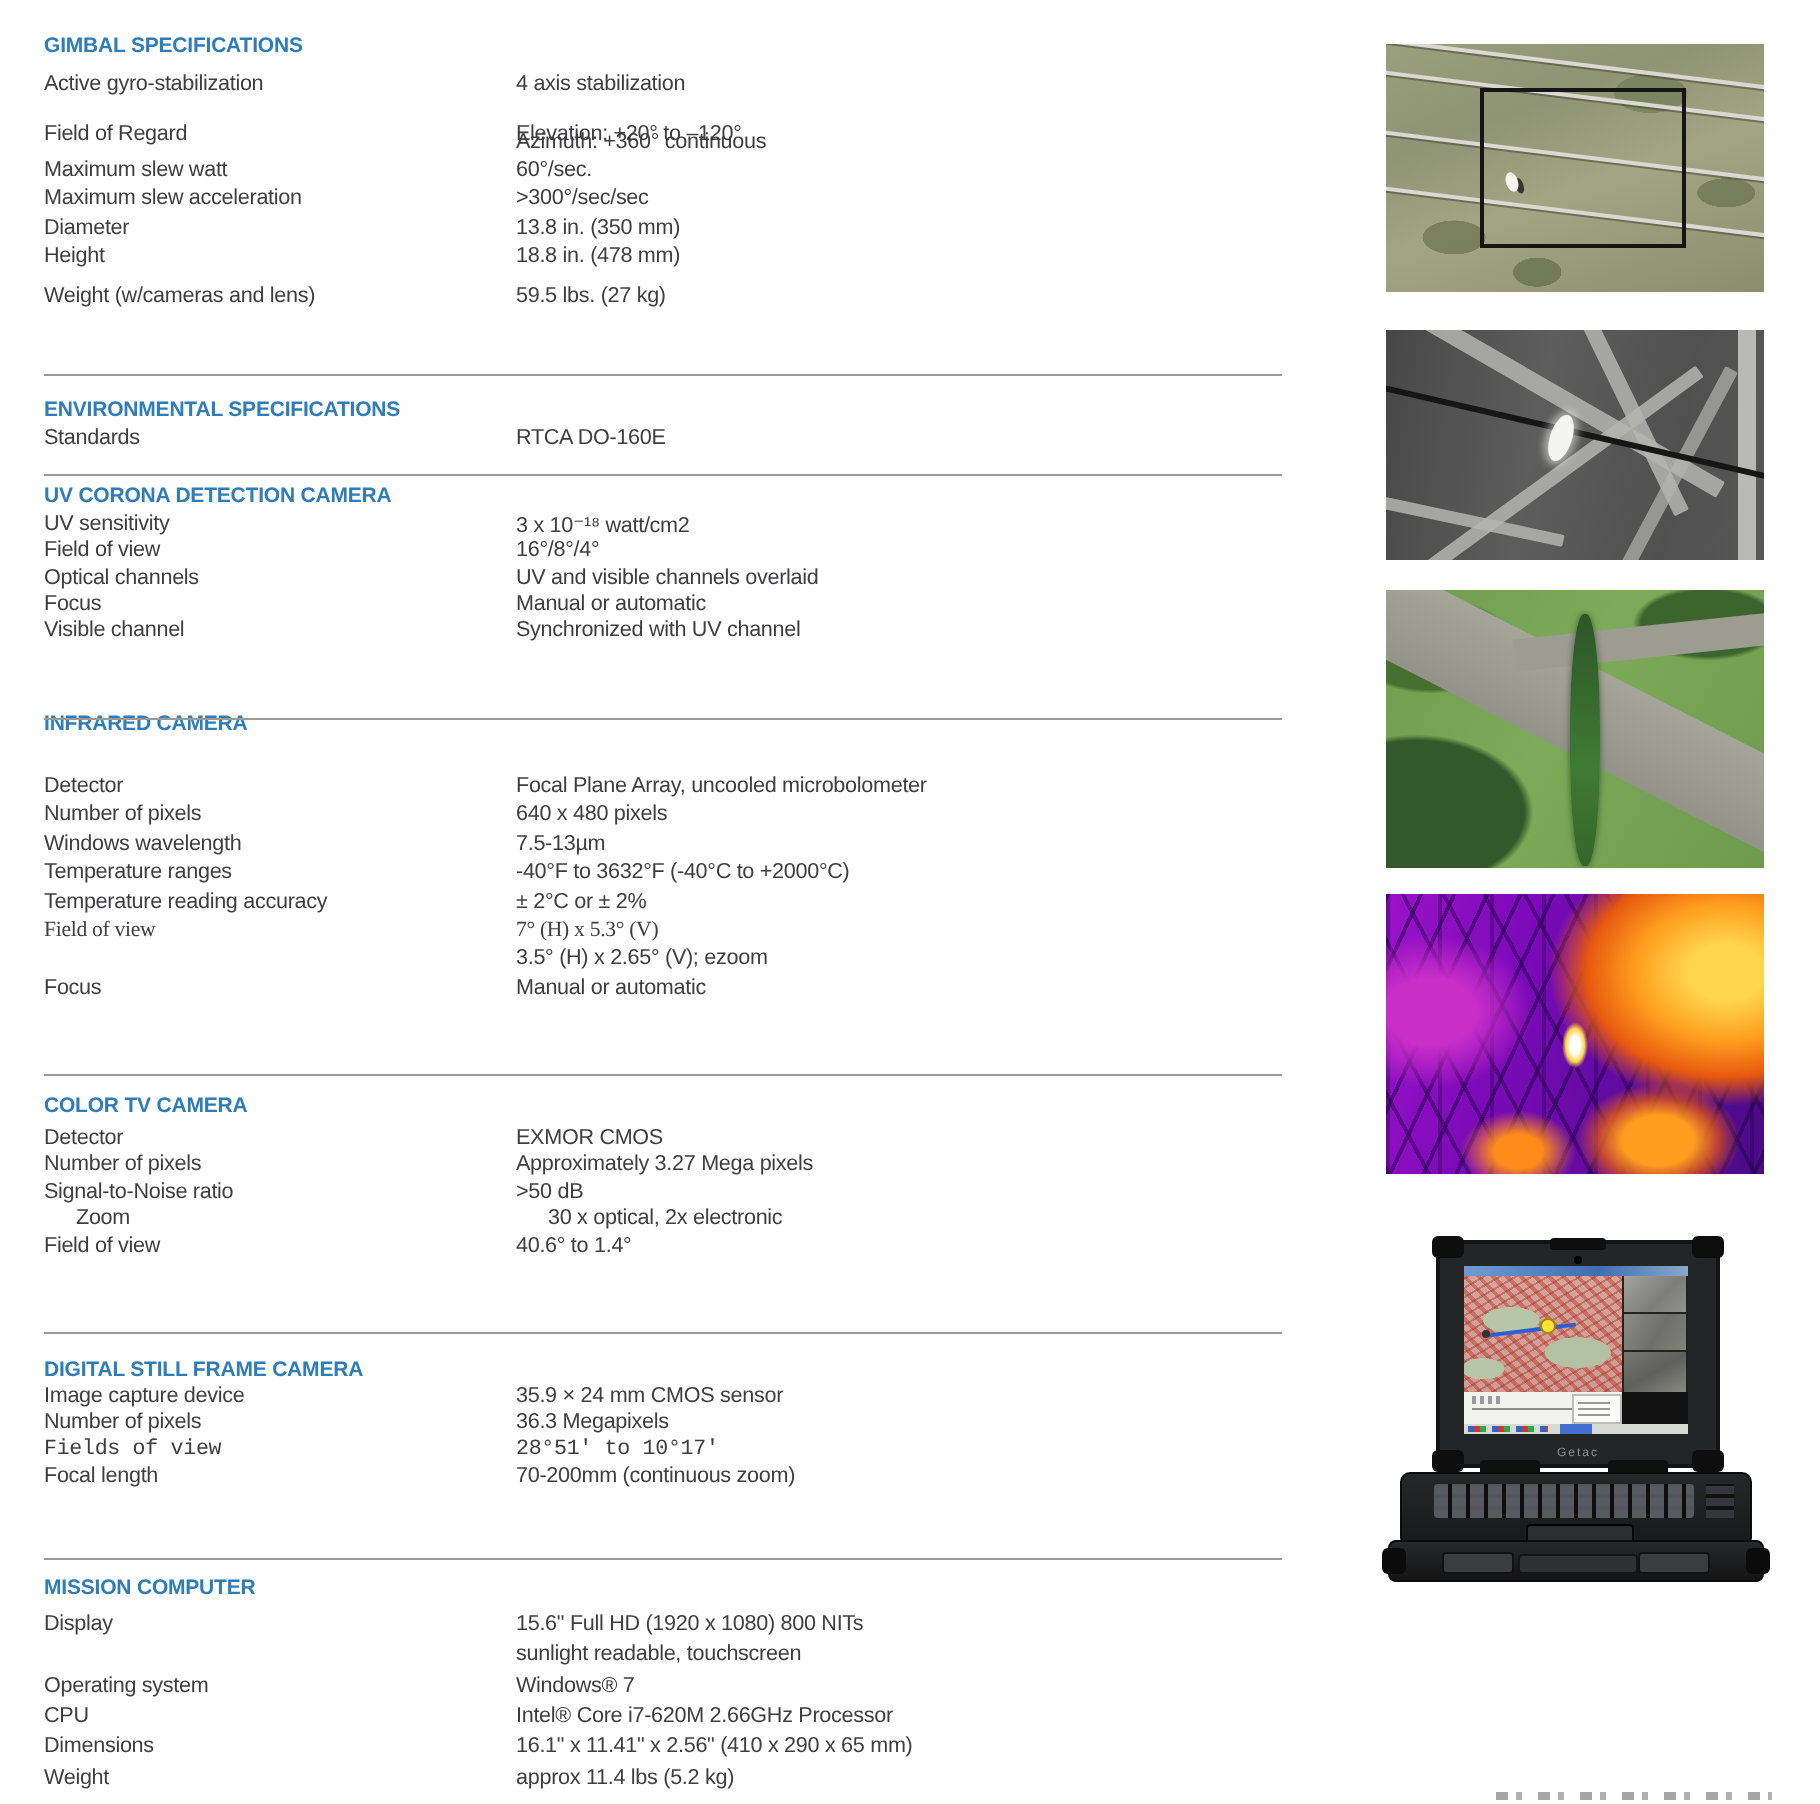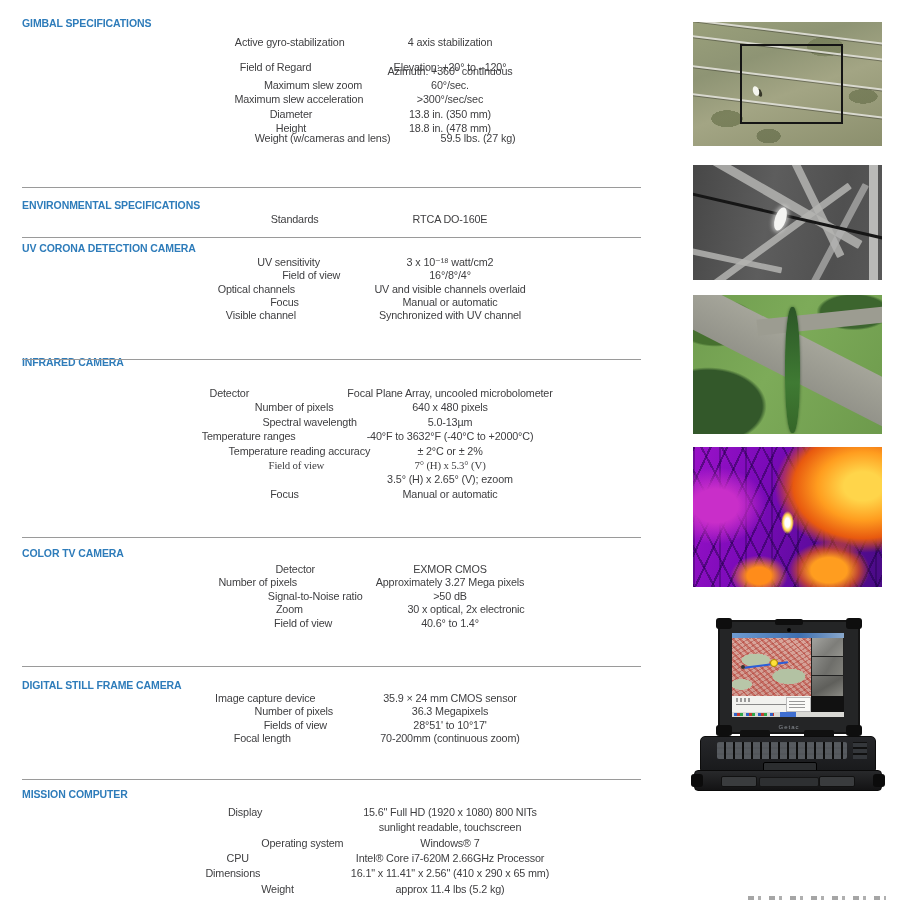--- a/index.html
+++ b/index.html
@@ -1,19 +1,19 @@
 <!DOCTYPE html>
 <html><head>
 <meta charset="utf-8">
 <style>
   html,body{margin:0;padding:0;background:#fff;}
   .page{position:relative;width:910px;height:902px;background:#ffffff;overflow:hidden;
         font-family:"Liberation Sans","DejaVu Sans",sans-serif;}
   
-  #specs{position:absolute;inset:0;text-align:center;}
+  #specs{position:absolute;inset:0;}
   .sec-title{position:absolute;left:22px;font-size:10.5px;font-weight:bold;color:#2e7cba;
              letter-spacing:-0.1px;white-space:nowrap;}
   .row{position:absolute;left:22px;width:620px;font-size:10.8px;color:#3e3e40;
        letter-spacing:-0.15px;white-space:nowrap;height:13px;}
   .row .lbl{display:inline-block;width:236px;vertical-align:top;}
   .row .val{display:inline-block;vertical-align:top;}
   .sep{position:absolute;left:22px;width:619px;height:1px;background:#9a9a9a;}
   
   .fig{position:absolute;left:693px;width:189px;overflow:hidden;}
   .f1{top:22px;height:124px;
@@ -121,52 +121,52 @@
 </head>
 <body>
 
 <div class="page">
 
   <div id="specs">
       <div class="sec-title" style="top: 17px; color: rgb(46, 124, 186);">GIMBAL SPECIFICATIONS</div>
       <div class="row" style="top: 36px; color: rgb(62, 62, 64);"><span class="lbl">Active gyro-stabilization</span><span class="val">4 axis stabilization</span></div>
       <div class="row" style="top: 50.3px; color: rgb(62, 62, 64); margin-top: 11px;"><span class="lbl">Field of Regard</span><span class="val">Elevation: +20° to –120°</span></div>
       <div class="row" style="top: 64.6px; color: rgb(62, 62, 64);"><span class="lbl"></span><span class="val">Azimuth: +360° continuous</span></div>
-      <div class="row" style="top: 78.9px; color: rgb(62, 62, 64);"><span class="lbl">Maximum slew zoom</span><span class="val">60°/sec.</span></div>
+      <div class="row" style="top: 78.9px; color: rgb(62, 62, 64);"><span class="lbl">Maximum slew watt</span><span class="val">60°/sec.</span></div>
       <div class="row" style="top: 93.2px; color: rgb(62, 62, 64);"><span class="lbl">Maximum slew acceleration</span><span class="val">&gt;300°/sec/sec</span></div>
       <div class="row" style="top: 107.5px; color: rgb(62, 62, 64);"><span class="lbl">Diameter</span><span class="val">13.8 in. (350 mm)</span></div>
       <div class="row" style="top: 121.8px; color: rgb(62, 62, 64);"><span class="lbl">Height</span><span class="val">18.8 in. (478 mm)</span></div>
-      <div class="row" style="top: 132px; color: rgb(62, 62, 64); margin-left: 28px;"><span class="lbl">Weight (w/cameras and lens)</span><span class="val">59.5 lbs. (27 kg)</span></div>
+      <div class="row" style="top: 142px; color: rgb(62, 62, 64);"><span class="lbl">Weight (w/cameras and lens)</span><span class="val">59.5 lbs. (27 kg)</span></div>
       <div class="sec-title" style="top: 199px; color: rgb(46, 124, 186);">ENVIRONMENTAL SPECIFICATIONS</div>
       <div class="row" style="top: 213px; color: rgb(62, 62, 64);"><span class="lbl">Standards</span><span class="val">RTCA DO-160E</span></div>
       <div class="sec-title" style="top: 242px; color: rgb(46, 124, 186);">UV CORONA DETECTION CAMERA</div>
       <div class="row" style="top: 256px; color: rgb(62, 62, 64);"><span class="lbl">UV sensitivity</span><span class="val">3 x 10⁻¹⁸ watt/cm2</span></div>
       <div class="row" style="top: 269.3px; color: rgb(62, 62, 64);"><span class="lbl">Field of view</span><span class="val">16°/8°/4°</span></div>
       <div class="row" style="top: 282.6px; color: rgb(62, 62, 64);"><span class="lbl">Optical channels</span><span class="val">UV and visible channels overlaid</span></div>
       <div class="row" style="top: 295.9px; color: rgb(62, 62, 64);"><span class="lbl">Focus</span><span class="val">Manual or automatic</span></div>
       <div class="row" style="top: 309.2px; color: rgb(62, 62, 64);"><span class="lbl">Visible channel</span><span class="val">Synchronized with UV channel</span></div>
       <div class="sec-title" style="top: 356px; color: rgb(46, 124, 186);">INFRARED CAMERA</div>
       <div class="row" style="top: 387px; color: rgb(62, 62, 64);"><span class="lbl">Detector</span><span class="val">Focal Plane Array, uncooled microbolometer</span></div>
       <div class="row" style="top: 401.4px; color: rgb(62, 62, 64);"><span class="lbl">Number of pixels</span><span class="val">640 x 480 pixels</span></div>
-      <div class="row" style="top: 415.8px; color: rgb(62, 62, 64);"><span class="lbl">Spectral wavelength</span><span class="val">5.0-13µm</span></div>
+      <div class="row" style="top: 415.8px; color: rgb(62, 62, 64);"><span class="lbl">Windows wavelength</span><span class="val">7.5-13µm</span></div>
       <div class="row" style="top: 430.2px; color: rgb(62, 62, 64);"><span class="lbl">Temperature ranges</span><span class="val">-40°F to 3632°F (-40°C to +2000°C)</span></div>
       <div class="row" style="top: 444.6px; color: rgb(62, 62, 64);"><span class="lbl">Temperature reading accuracy</span><span class="val">± 2°C or ± 2%</span></div>
       <div class="row" style="top: 459px; color: rgb(62, 62, 64); font-family: Liberation Serif, serif;"><span class="lbl">Field of view</span><span class="val">7° (H) x 5.3° (V)</span></div>
       <div class="row" style="top: 473.4px; color: rgb(62, 62, 64);"><span class="lbl"></span><span class="val">3.5° (H) x 2.65° (V); ezoom</span></div>
       <div class="row" style="top: 487.8px; color: rgb(62, 62, 64);"><span class="lbl">Focus</span><span class="val">Manual or automatic</span></div>
       <div class="sec-title" style="top: 547px; color: rgb(46, 124, 186);">COLOR TV CAMERA</div>
       <div class="row" style="top: 563px; color: rgb(62, 62, 64);"><span class="lbl">Detector</span><span class="val">EXMOR CMOS</span></div>
       <div class="row" style="top: 576.4px; color: rgb(62, 62, 64);"><span class="lbl">Number of pixels</span><span class="val">Approximately 3.27 Mega pixels</span></div>
       <div class="row" style="top: 589.8px; color: rgb(62, 62, 64);"><span class="lbl">Signal-to-Noise ratio</span><span class="val">&gt;50 dB</span></div>
       <div class="row" style="top: 603.2px; color: rgb(62, 62, 64); margin-left: 16px;"><span class="lbl">Zoom</span><span class="val">30 x optical, 2x electronic</span></div>
       <div class="row" style="top: 616.6px; color: rgb(62, 62, 64);"><span class="lbl">Field of view</span><span class="val">40.6° to 1.4°</span></div>
       <div class="sec-title" style="top: 679px; color: rgb(46, 124, 186);">DIGITAL STILL FRAME CAMERA</div>
       <div class="row" style="top: 692px; color: rgb(62, 62, 64);"><span class="lbl">Image capture device</span><span class="val">35.9 × 24 mm CMOS sensor</span></div>
       <div class="row" style="top: 705.4px; color: rgb(62, 62, 64);"><span class="lbl">Number of pixels</span><span class="val">36.3 Megapixels</span></div>
-      <div class="row" style="top: 718.8px; color: rgb(62, 62, 64);"><span class="lbl">Fields of view</span><span class="val">28°51' to 10°17'</span></div>
+      <div class="row" style="top: 718.8px; color: rgb(62, 62, 64); font-family: Liberation Mono, monospace;"><span class="lbl">Fields of view</span><span class="val">28°51' to 10°17'</span></div>
       <div class="row" style="top: 732.2px; color: rgb(62, 62, 64);"><span class="lbl">Focal length</span><span class="val">70-200mm (continuous zoom)</span></div>
       <div class="sec-title" style="top: 788px; color: rgb(46, 124, 186);">MISSION COMPUTER</div>
       <div class="row" style="top: 806px; color: rgb(62, 62, 64);"><span class="lbl">Display</span><span class="val">15.6" Full HD (1920 x 1080) 800 NITs</span></div>
       <div class="row" style="top: 821.3px; color: rgb(62, 62, 64);"><span class="lbl"></span><span class="val">sunlight readable, touchscreen</span></div>
       <div class="row" style="top: 836.6px; color: rgb(62, 62, 64);"><span class="lbl">Operating system</span><span class="val">Windows® 7</span></div>
       <div class="row" style="top: 851.9px; color: rgb(62, 62, 64);"><span class="lbl">CPU</span><span class="val">Intel® Core i7-620M 2.66GHz Processor</span></div>
       <div class="row" style="top: 867.2px; color: rgb(62, 62, 64);"><span class="lbl">Dimensions</span><span class="val">16.1" x 11.41" x 2.56" (410 x 290 x 65 mm)</span></div>
       <div class="row" style="top: 882.5px; color: rgb(62, 62, 64);"><span class="lbl">Weight</span><span class="val">approx 11.4 lbs (5.2 kg)</span></div>
       <div class="sep" style="top: 187px; background: rgb(154, 154, 154);"></div>
       <div class="sep" style="top: 237px; background: rgb(154, 154, 154);"></div>

